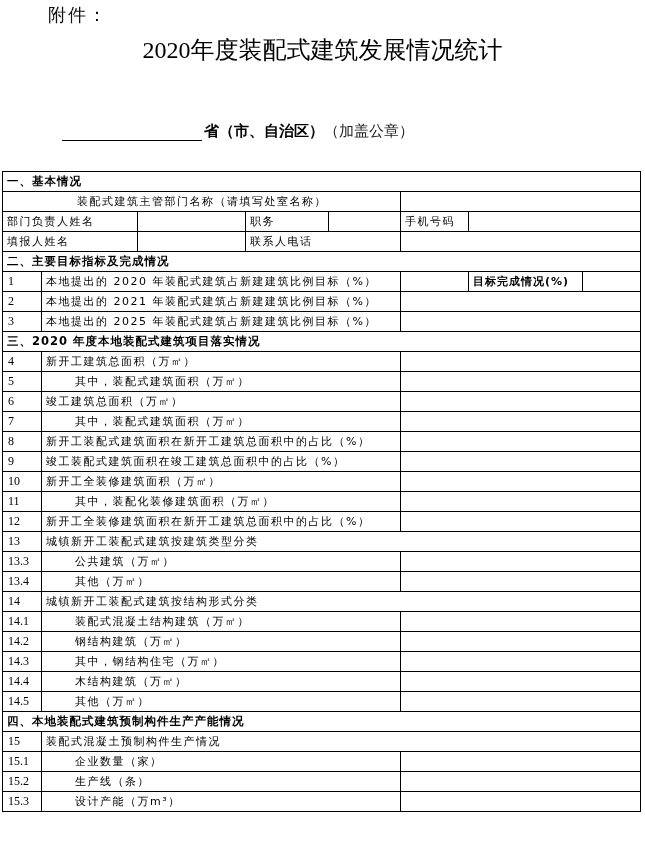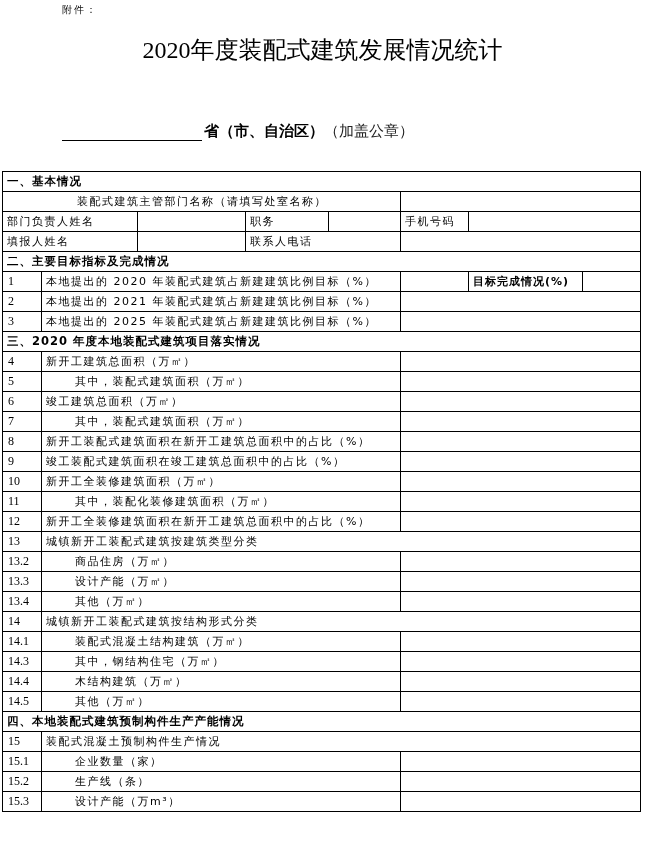--- a/index.html
+++ b/index.html
@@ -1,18 +1,18 @@
 <!DOCTYPE html>
 <html><head>
   <meta charset="utf-8">
   <style>
     html, body { margin: 0; padding: 0; background: #ffffff; }
     body { width: 645px; height: 859px; position: relative; overflow: hidden;
            font-family: "DejaVu Sans", sans-serif; color: #000; }
-    .attach { position: absolute; left: 62px; top: 3px; font-size: 10px; letter-spacing: 2px; color: #111; text-align: right; }
+    .attach { position: absolute; left: 48px; top: 3px; font-size: 18px; letter-spacing: 2px; color: #111; text-align: right; }
     .title { position: absolute; left: 0; width: 645px; top: 34px; text-align: center;
              font-family: Liberation Serif, serif; font-size: 24px; color: #000; letter-spacing: 0px; }
     .prov { position: absolute; left: 62px; top: 122px; font-size: 15px; display: flex; align-items: flex-end; }
     .prov .line { display: inline-block; width: 140px; border-bottom: 1px solid #000; height: 17px; margin-right: 2px; }
     .prov .bold { font-weight: bold; }
     .prov .normal { font-weight: normal; color: #222; }
     table { position: absolute; left: 2px; top: 171px; width: 638px; border-collapse: collapse; table-layout: fixed; }
     td { border: 1px solid #000; height: 19px; padding: 0 0 0 4px; font-size: 11px; line-height: 19px;
          white-space: nowrap; overflow: hidden; letter-spacing: 1.5px; }
     td.sec { font-weight: bold; font-size: 11.5px; letter-spacing: 1px; margin-top: 47px; }
@@ -135,44 +135,44 @@
     <tr>
         <td class="num">12</td>
         <td colspan="4">新开工全装修建筑面积在新开工建筑总面积中的占比（%）</td>
         <td class="val" colspan="3"></td>
       </tr>
     <tr>
         <td class="num">13</td>
         <td colspan="7">城镇新开工装配式建筑按建筑类型分类</td>
       </tr>
     <tr>
-        <td class="num">13.2</td>
-        <td class="indent" colspan="4">商品住房（万㎡）</td>
-        <td class="val" colspan="3"></td>
-      </tr>
-    <tr>
         <td class="num">13.3</td>
-        <td class="indent" colspan="4">设计产能（万㎡）</td>
+        <td class="indent" colspan="4">公共建筑（万㎡）</td>
         <td class="val" colspan="3"></td>
       </tr>
     <tr>
         <td class="num">13.4</td>
         <td class="indent" colspan="4">其他（万㎡）</td>
         <td class="val" colspan="3"></td>
       </tr>
     <tr>
         <td class="num">14</td>
         <td colspan="7">城镇新开工装配式建筑按结构形式分类</td>
       </tr>
     <tr>
         <td class="num">14.1</td>
         <td class="indent" colspan="4">装配式混凝土结构建筑（万㎡）</td>
         <td class="val" colspan="3"></td>
       </tr>
     <tr>
+        <td class="num">14.2</td>
+        <td class="indent" colspan="4">钢结构建筑（万㎡）</td>
+        <td class="val" colspan="3"></td>
+      </tr>
+    <tr>
         <td class="num">14.3</td>
         <td class="indent" colspan="4">其中，钢结构住宅（万㎡）</td>
         <td class="val" colspan="3"></td>
       </tr>
     <tr>
         <td class="num">14.4</td>
         <td class="indent" colspan="4">木结构建筑（万㎡）</td>
         <td class="val" colspan="3"></td>
       </tr>
     <tr>

